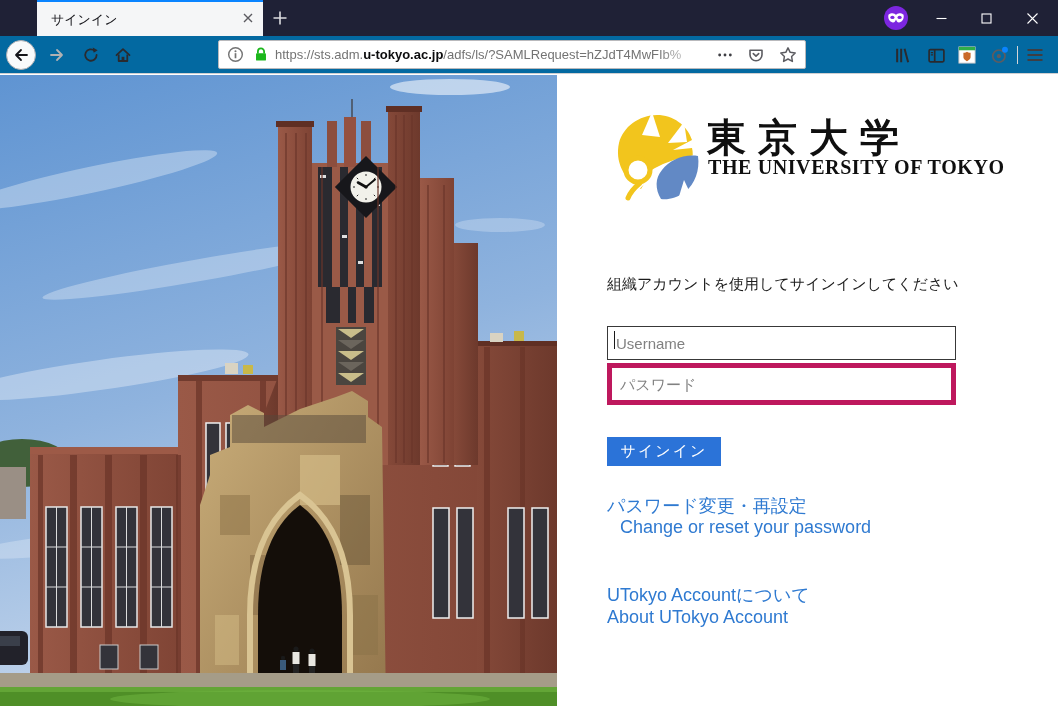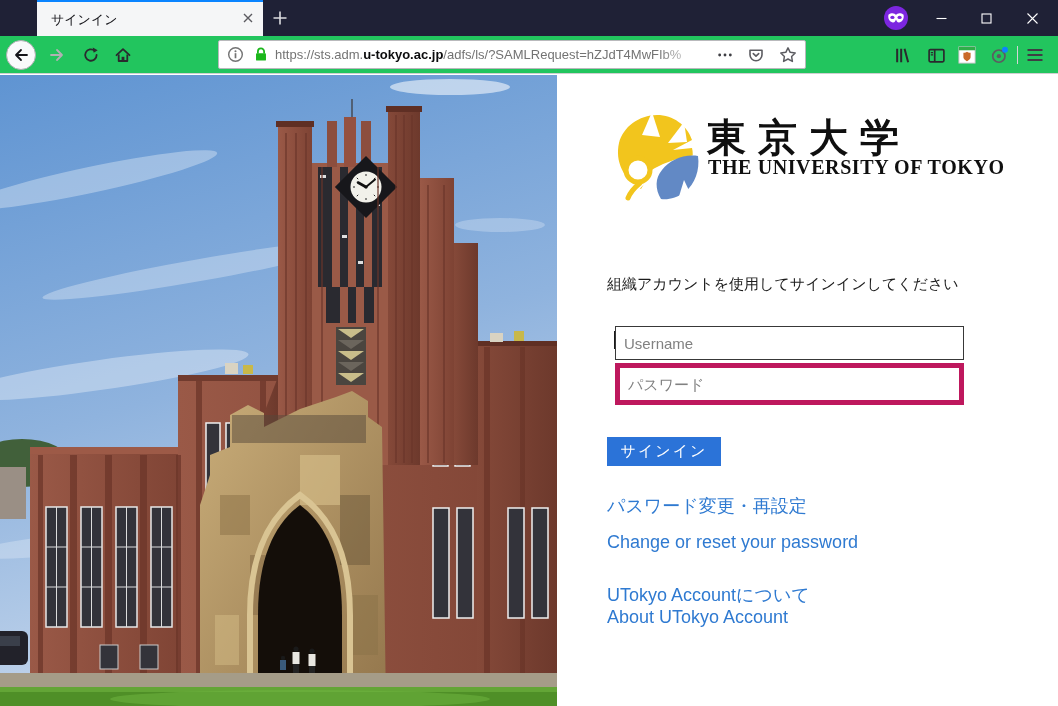--- a/index.html
+++ b/index.html
@@ -11,21 +11,21 @@
   .tab { position:absolute; left:37px; top:0; width:226px; height:36px; background:#f5f6f7; }
   .tab-stripe { position:absolute; left:0; top:0; width:100%; height:2px; background:#0a84ff; }
   .tab-title { position:absolute; left:14px; top:11px; font-size:13px; color:#15151a; white-space:nowrap; }
   .tab-close { position:absolute; right:10px; top:13px; width:10px; height:10px; }
   .newtab-btn { position:absolute; left:272px; top:10px; width:16px; height:16px; }
   .mask-btn { position:absolute; left:883px; top:5px; width:26px; height:26px; }
   .win-btn { position:absolute; top:0; width:45px; height:36px; display:flex; align-items:center; justify-content:center; }
   .win-min { left:919px; } .win-max { left:964px; } .win-close { left:1010px; }
 
   
-  .navbar { position:absolute; left:0; top:36px; width:1058px; height:38px; background:#22c55e; border-bottom:1px solid #cfcfd1; }
+  .navbar { position:absolute; left:0; top:36px; width:1058px; height:38px; background:#0369a1; border-bottom:1px solid #cfcfd1; }
   .nav-ico { position:absolute; top:4px; width:30px; height:30px; display:flex; align-items:center; justify-content:center; border-radius:50%; }
   .back { left:6px; border:1px solid #aeaeb2; background:#f9fafb; }
   .fwd { left:42px; } .reload { left:76px; } .home { left:108px; }
   .urlbar { position:absolute; left:218px; top:4px; width:588px; height:29px; background:#fff; border:1px solid #b9b9bc; border-radius:2px; display:flex; align-items:center; padding:0 8px; }
   .url-text { font-size:13px; color:#737373; white-space:nowrap; overflow:hidden; flex:1; margin-left:6px; }
   .url-text .domain { color:#0c0c0d; font-weight:600; }
   .url-fade { -webkit-mask-image:linear-gradient(90deg,#000 88%,transparent 99%);
               mask-image:linear-gradient(90deg,#000 88%,transparent 99%); }
   .url-actions { display:flex; align-items:center; gap:14px; margin-left:8px; }
   .tool-ico { position:absolute; top:7px; width:24px; height:24px; display:flex; align-items:center; justify-content:center; }
@@ -40,31 +40,31 @@
 
   .logo-ginkgo { position:absolute; left:54px; top:34px; width:92px; height:94px; }
   .logo-kanji { position:absolute; left:150px; top:36px; font-family:"Liberation Serif","DejaVu Serif",serif;
                 font-size:39px; font-weight:700; letter-spacing:12px; color:#0f0f0f; white-space:nowrap; }
   .logo-sub { position:absolute; left:151px; top:81px; font-family:"Liberation Serif","DejaVu Serif",serif;
               font-size:20px; font-weight:700; letter-spacing:0.6px; color:#0f0f0f; white-space:nowrap; }
 
   .heading { position:absolute; left:50px; top:200px; font-size:15px; color:#1b1b1b; white-space:nowrap; }
 
   .field { position:absolute; left:50px; width:349px; height:33px; font-size:15px; color:#333;
-           padding:16px 8px; background:#fff; outline:none; font-family:inherit;margin-left:8px; }
+           padding:16px 8px; background:#fff; outline:none; font-family:inherit; }
   .field::placeholder { color:#818181; opacity:1; }
   .f-user { top:251px; border:1px solid #383838; }
   .f-pass { top:288px; border:5px solid #be185d; }
   .caret { position:absolute; left:57px; top:256px; width:1px; height:18px; background:#1a1a1a; }
 
   .submit { position:absolute; left:50px; top:362px; width:114px; height:29px; background:#2b73d8; border:none;
             color:#fff; font-size:15px; letter-spacing:2px; font-family:inherit; cursor:pointer; }
 
   .plink { position:absolute; left:50px; font-size:18px; color:#2f7ad1; text-decoration:none; white-space:nowrap; cursor:pointer;text-align:center; }
-  .lk1 { top:419px; } .lk2 { top:457px; } .lk3 { top:508px; } .lk4 { top:532px; }
+  .lk1 { top:419px; } .lk2 { top:442px;margin-left:13px; } .lk3 { top:508px; } .lk4 { top:532px; }
 
   svg { display:block; }
 </style>
 </head>
 <body>
 
 <div class="titlebar">
   <div class="tab">
     <div class="tab-stripe"></div>
     <span class="tab-title">サインイン</span>

